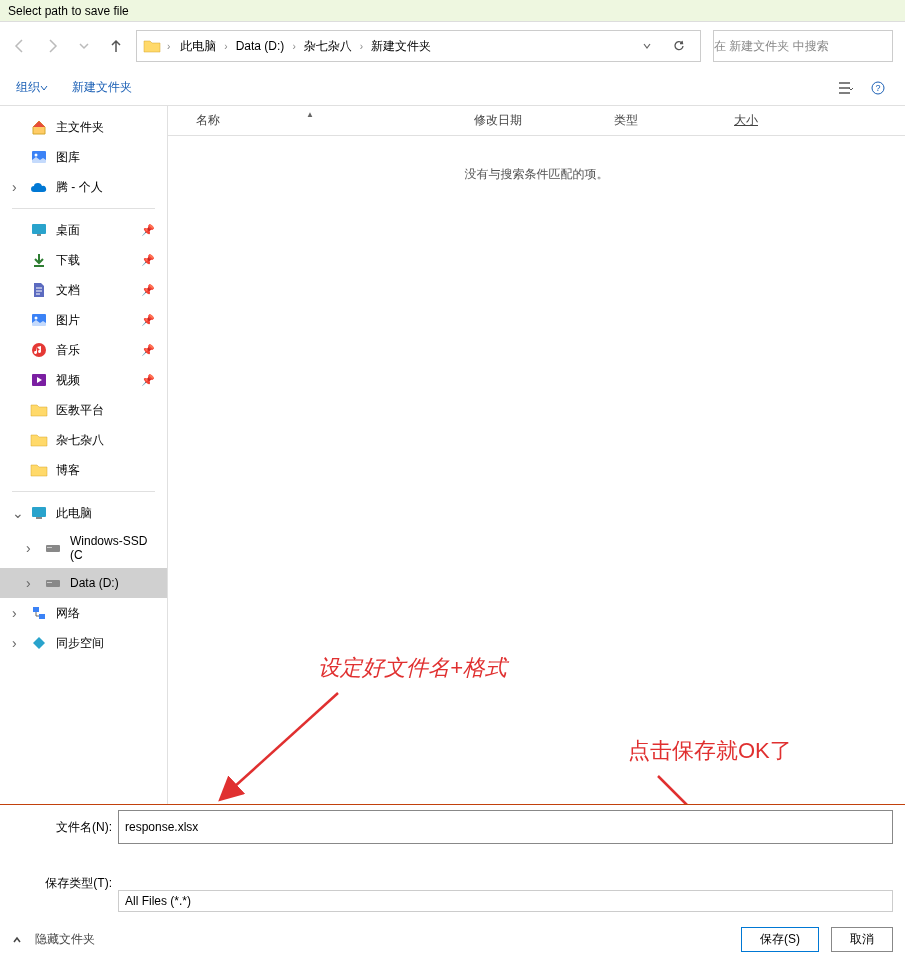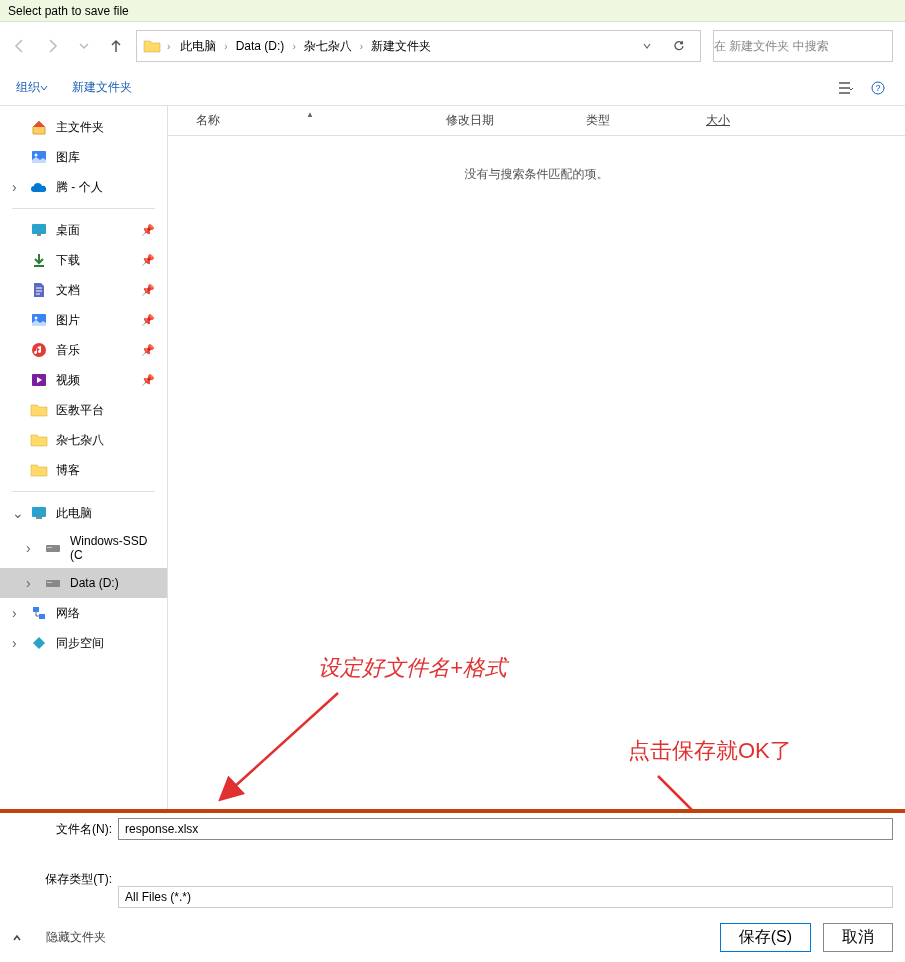--- a/index.html
+++ b/index.html
@@ -28,35 +28,35 @@
 .sidebar-item.expanded::before { content: "⌄"; }
 .sidebar-item.nested { padding-left: 44px; }
 .sidebar-item.nested.expandable::before { left: 26px; }
 .sidebar-sep { height: 1px; background: #e0e0e0; margin: 6px 12px; }
 .item-icon { width: 18px; height: 18px; flex-shrink: 0; display: flex; align-items: center; justify-content: center; }
 .pin-icon { position: absolute; right: 12px; color: #888; font-size: 11px; }
 .content { flex: 1; position: relative; }
 .column-headers { display: flex; border-bottom: 1px solid #e0e0e0; padding: 6px 0 6px 28px; color: #444; }
 .col-header { cursor: pointer; position: relative; }
 .col-name { width: 250px; }
-.col-date { width: 140px; }
+.col-date { width: 140px; margin-left: 28px; }
 .col-type { width: 120px; }
 .col-size { width: 80px; text-decoration: underline; }
 .sort-indicator { position: absolute; top: -2px; left: 110px; font-size: 8px; color: #666; }
 .empty-msg { text-align: center; padding: 30px; color: #555; }
 .annotation { position: absolute; color: #e03030; font-size: 22px; pointer-events: none; }
-.bottom-panel { position: absolute; bottom: 0; left: 0; right: 0; border-top: 4px solid #c2410c; background: #fff; }
+.bottom-panel { position: absolute; bottom: 0; left: 0; right: 0; border-top: 1px solid #c2410c; background: #fff; }
 .input-row { display: flex; align-items: center; padding: 5px 12px; gap: 6px; }
 .input-label { width: 100px; text-align: right; font-size: 12px; }
-.text-input { flex: 1; border: 1px solid #888; height: 22px; padding: 0 6px; font-size: 12px; }
+.text-input { flex: 1; border: 1px solid #888; height: 34px; padding: 0 6px; font-size: 12px; }
 .combo-input { flex: 1; border: 1px solid #ccc; height: 22px; padding: 0 6px; font-size: 12px; display: flex; align-items: center; margin-top: 36px; }
 .footer-row { display: flex; justify-content: space-between; align-items: center; padding: 10px 12px; }
-.hide-folders { display: flex; align-items: center; gap: 24px; cursor: pointer; color: #444; }
+.hide-folders { display: flex; align-items: center; gap: 13px; cursor: pointer; color: #444; }
 .action-buttons { display: flex; gap: 12px; }
-.btn { padding: 3px 18px; border: 1px solid #888; background: #fff; cursor: pointer; font-size: 16px; }
+.btn { padding: 3px 18px; border: 1px solid #888; background: #fff; cursor: pointer; font-size: 12px; }
 .btn.primary { border: 1px solid #0078d4; }
 svg { display: block; }
 </style>
 </head>
 <body>
 
 <div class="title-bar">Select path to save file</div>
 
 <div class="nav-bar">
   <div class="nav-buttons">

